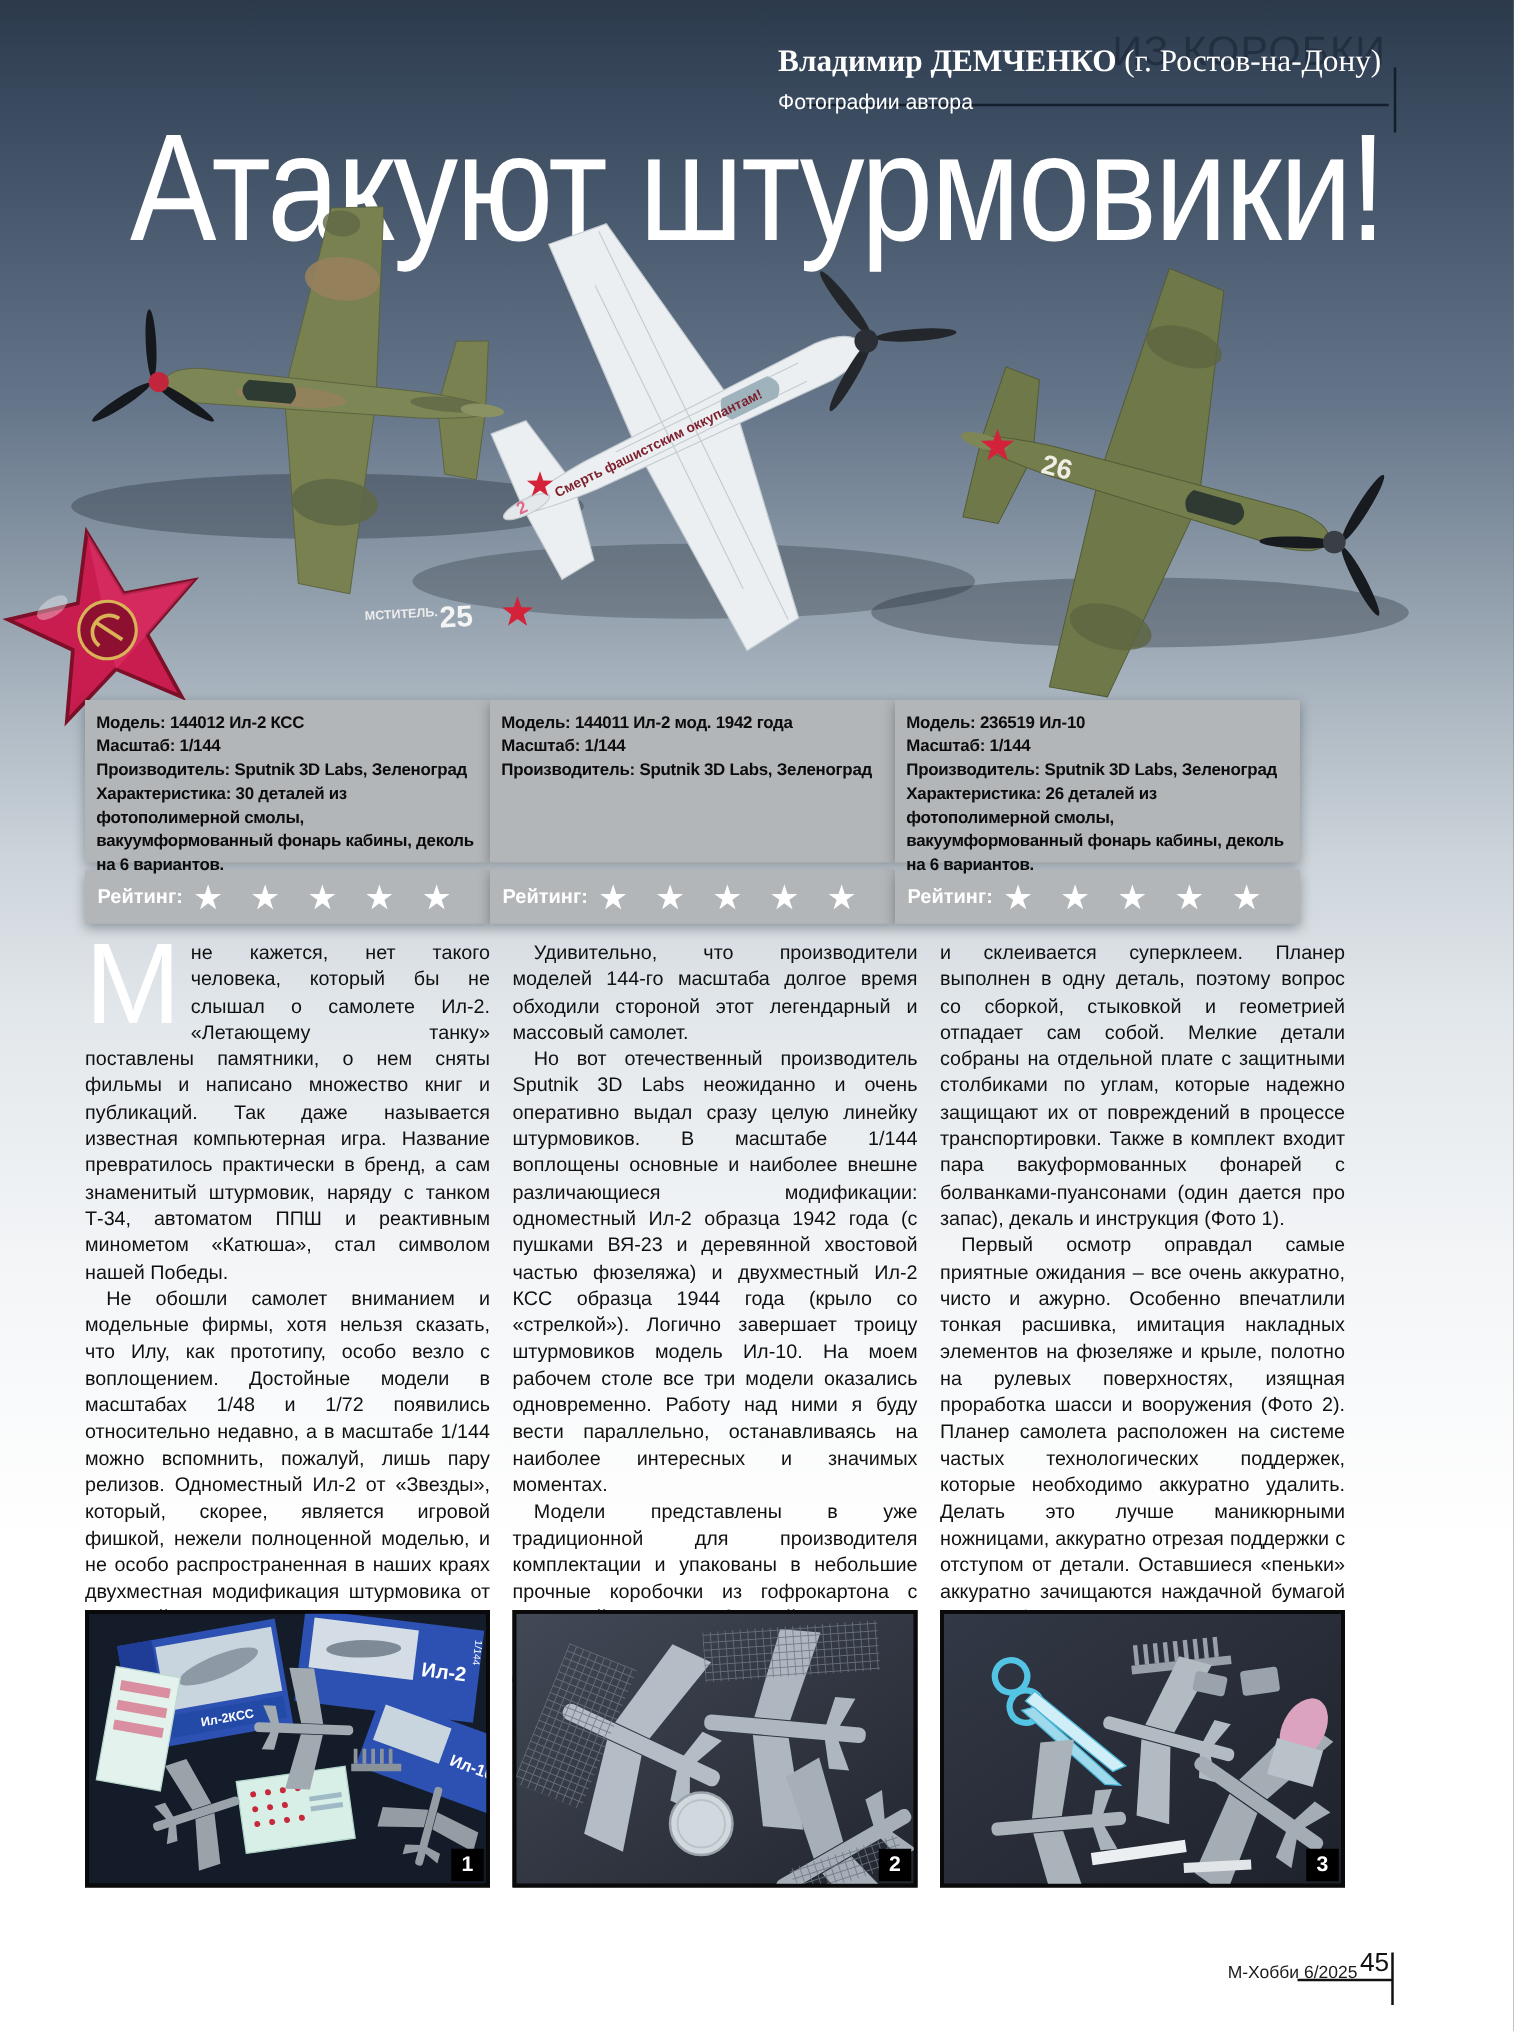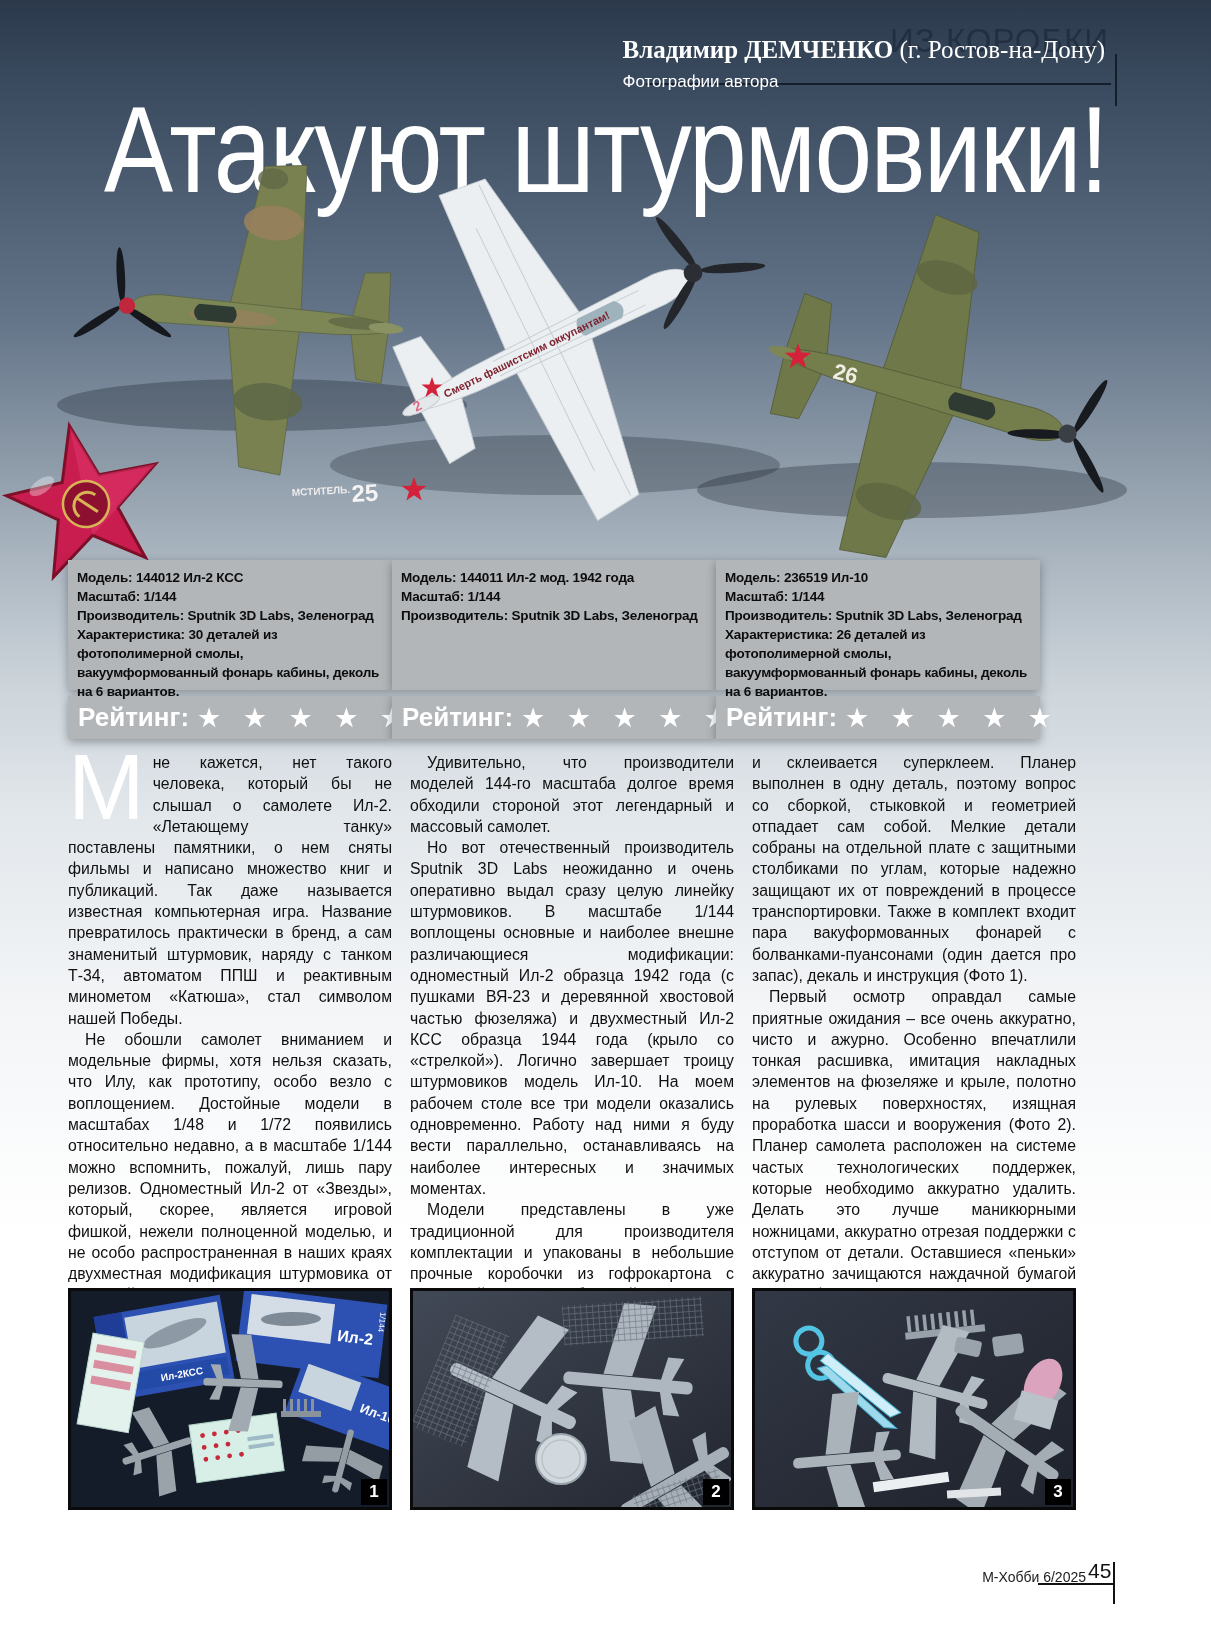--- a/index.html
+++ b/index.html
@@ -23,21 +23,21 @@
   .badge{position:absolute;top:418px;left:0;}
   
   .spec-row{position:absolute;top:560px;left:68px;width:1008px;display:flex;}
   .spec-cell{width:324px;}
   .spec-box{background:#b3b6b9;height:130px;box-sizing:border-box;padding:8px 8px 0 9px;
             color:#0c0c0c;font-weight:bold;font-size:13.5px;line-height:19px;letter-spacing:-.2px;
             box-shadow:0 3px 9px rgba(10,16,26,.35);}
   .spec-box p{margin:0;}
   .rating{margin-top:6px;background:#b3b6b9;height:43px;display:flex;align-items:center;
           padding:0 2px 0 10px;box-shadow:0 3px 9px rgba(10,16,26,.35);}
-  .rating-label{color:#fff;font-weight:bold;font-size:26px;}
+  .rating-label{color:#fff;font-weight:bold;font-size:16px;}
   .rating-stars{color:#fff;font-size:27px;letter-spacing:7px;margin-left:8px;white-space:nowrap;}
   
   .cols{position:absolute;top:752px;left:68px;width:1008px;display:flex;gap:18px;}
   .col{width:324px;font-size:15.8px;line-height:21.3px;color:#101010;text-align:justify;hyphens:auto;}
   .col p{margin:0;text-indent:17px;}
   .col p.nindent{text-indent:0;}
   .dropcap{float:left;font-size:92px;line-height:62px;color:#fff;margin:4px 8px 0 0;}
   
   .photos{position:absolute;top:1288px;left:68px;width:1008px;display:flex;gap:18px;}
   .photo{position:relative;width:324px;height:222px;background:#000;border:3px solid #0a0a0a;box-sizing:border-box;}

